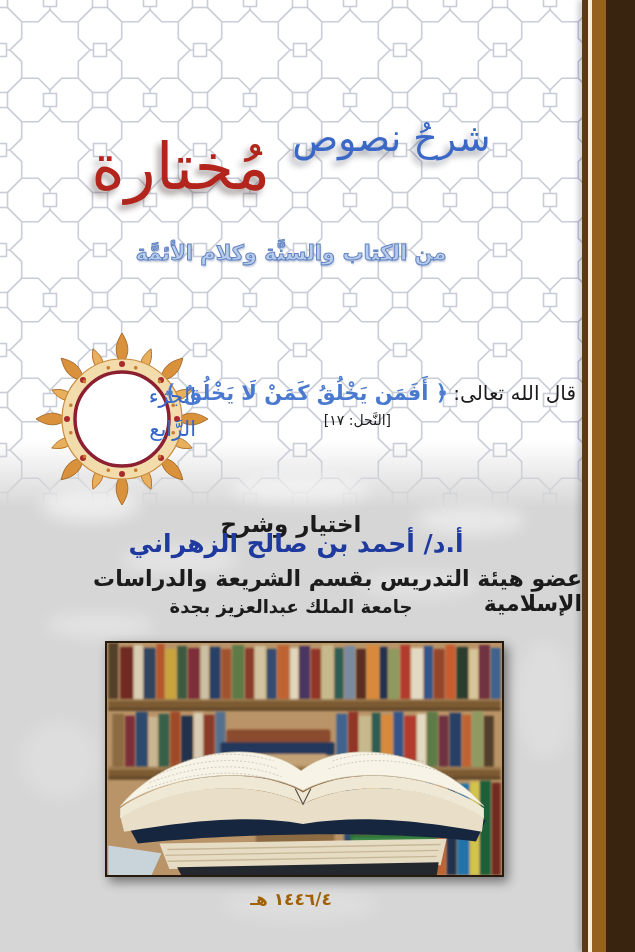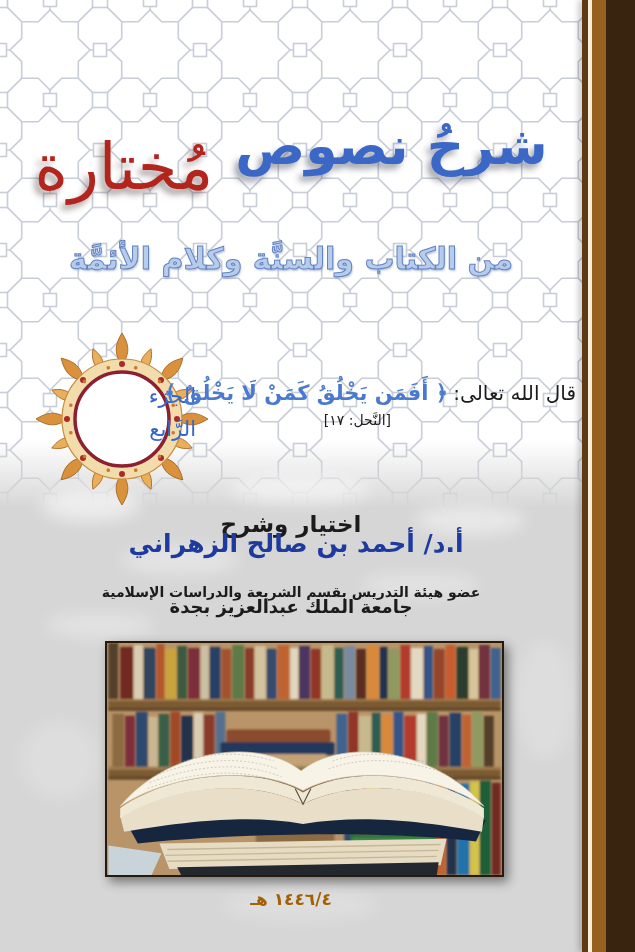--- a/index.html
+++ b/index.html
@@ -21,32 +21,32 @@
   .spine{position:absolute;right:0;top:0;bottom:0;width:53px;display:flex;z-index:3;}
   .spine .s1{width:6px;background:var(--sidebar_edge);box-shadow:-3px 0 6px rgba(0,0,0,.25);}
   .spine .s2{width:4px;background:var(--sidebar_cream);}
   .spine .s3{width:14px;background:var(--sidebar_mid);}
   .spine .s4{flex:1;background:var(--sidebar_dark);}
 
   .layer{position:absolute;left:0;top:0;width:582px;z-index:2;}
 
   .title-line{top:116px;display:flex;direction:rtl;justify-content:center;align-items:flex-start;gap:22px;}
   .title-blue{
-    font-size:52px;font-weight:bold;color:var(--title_blue);
+    font-size:38px;font-weight:normal;color:var(--title_blue);
     text-shadow:-4px 5px 6px rgba(50,55,75,.45);
     letter-spacing:1px;white-space:nowrap;
   }
   .title-red{
     font-size:64px;font-weight:normal;color:var(--title_red);
     text-shadow:-4px 5px 6px rgba(60,40,40,.45);
     margin-top:14px;white-space:nowrap;
   }
   .subtitle{
     top:241px;text-align:center;direction:rtl;
-    font-size:30px;font-weight:bold;color:var(--subtitle_blue);
+    font-size:21px;font-weight:bold;color:var(--subtitle_blue);
     -webkit-text-stroke:1px #6283c2;
     text-shadow:1px 2px 2px rgba(70,95,150,.35);
   }
 
   .badge-svg{position:absolute;left:34px;top:331px;z-index:2;}
   .badge-text{
     position:absolute;left:20px;top:380px;width:176px;z-index:2;
     text-align:right;direction:rtl;color:var(--badge_blue);
     font-size:21px;font-weight:normal;line-height:33px;
   }
@@ -57,21 +57,21 @@
   }
   .verse-intro{font-size:20px;color:var(--text_black);}
   .verse-text{font-size:21px;font-weight:bold;color:var(--verse_blue);}
   .verse-ref{
     direction:rtl;text-align:right;margin-top:7px;padding-left:0;
     font-size:14px;color:var(--text_black);margin-right:185px;
   }
 
   .selection{top:511px;text-align:center;direction:rtl;font-size:23px;font-weight:bold;color:var(--text_black);}
   .author{top:529px;text-align:center;direction:rtl;font-size:25px;font-weight:bold;color:var(--author_blue);padding-left:10px;}
-  .role{top:584px;text-align:center;direction:rtl;font-size:14px;font-weight:bold;color:var(--text_black);}
+  .role{top:566px;direction:rtl;font-size:22px;font-weight:bold;color:var(--text_black);}
   .univ{top:596px;text-align:center;direction:rtl;font-size:18px;font-weight:bold;color:var(--text_black);}
 
   .photo{
     position:absolute;left:105px;top:641px;width:399px;height:236px;z-index:2;
     border:2px solid #26190e;box-shadow:4px 5px 10px rgba(0,0,0,.45);
     background:#b99468;
   }
   .photo svg{display:block;}
 
   .date{top:889px;text-align:center;direction:rtl;font-size:17px;font-weight:bold;color:#a16207;}

